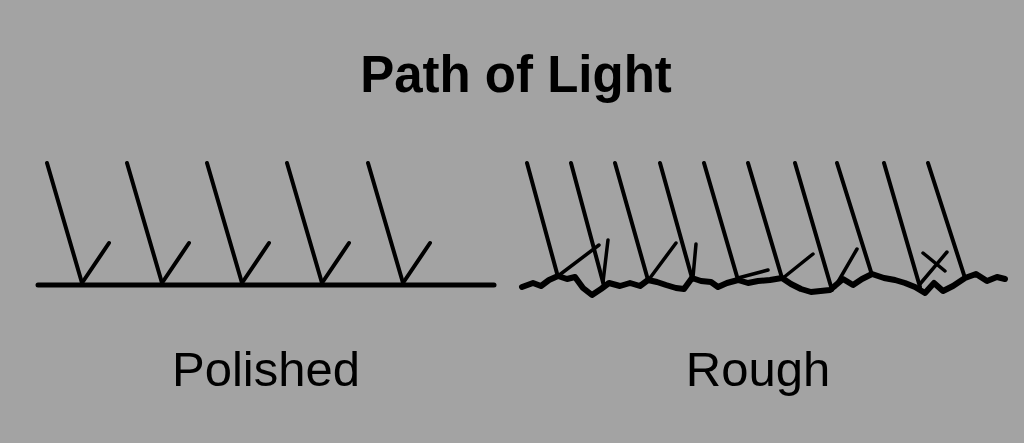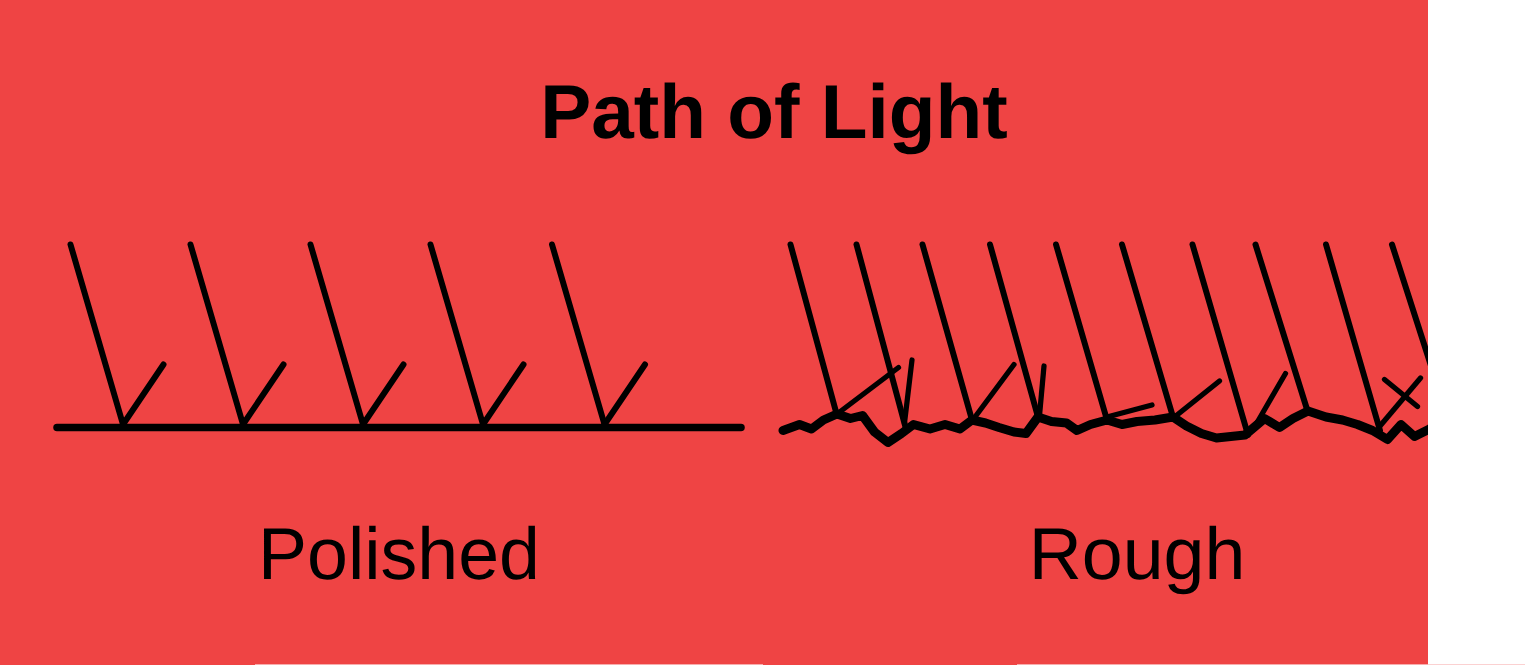--- a/index.html
+++ b/index.html
@@ -2,23 +2,23 @@
 <html><head>
 <meta charset="utf-8">
 <style>
   html, body {
     margin: 0;
     padding: 0;
     background: #ffffff;
   }
   .stage {
     position: relative;
-    width: 952px;
+    width: 1024px;
     height: 443px;
-    background: #ef4444;
+    background: #a3a3a3;
     overflow: hidden;
     font-family: "Liberation Sans", sans-serif;
   }
   svg { display: block; }
   .title-text {
     font-family: "Liberation Sans", "DejaVu Sans", sans-serif;
     font-weight: 700;
     font-size: 51px;
   }
   .label-text {

